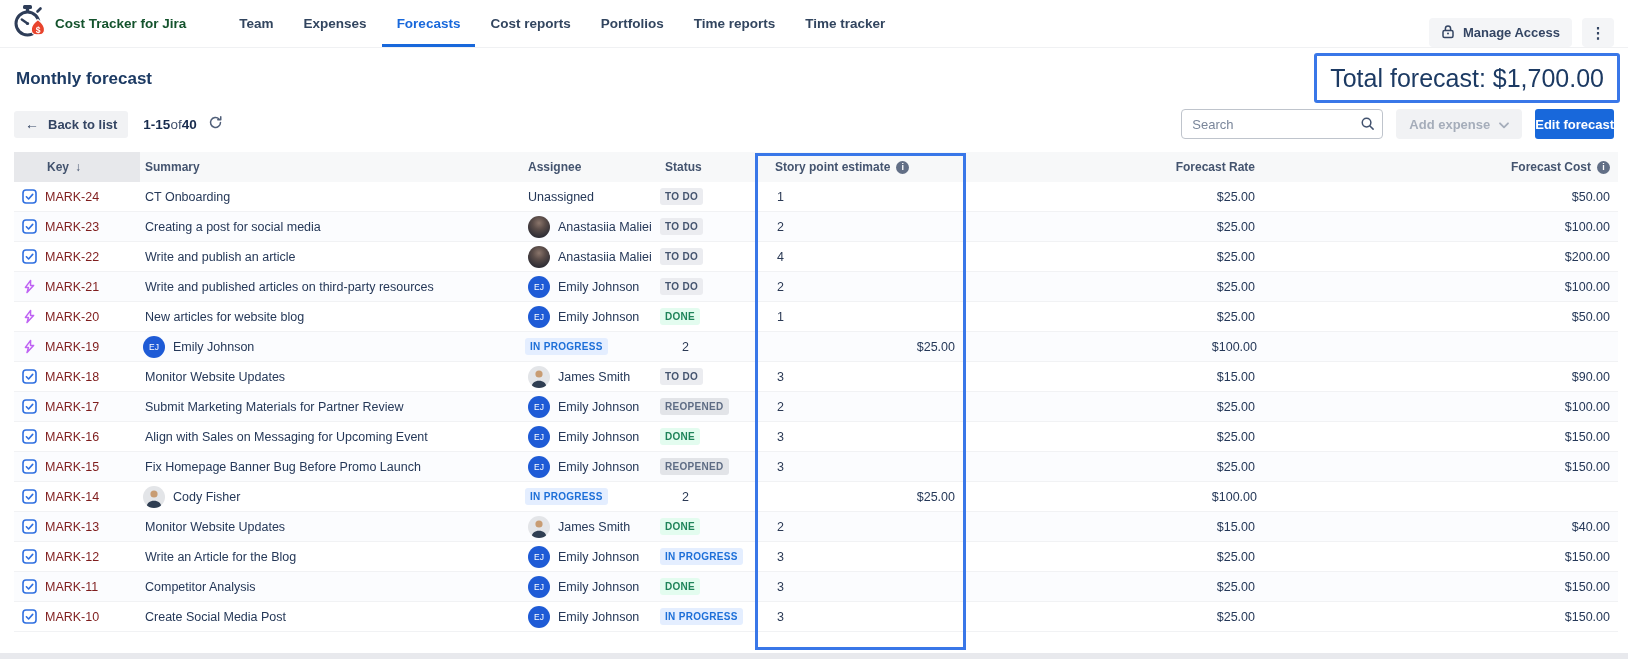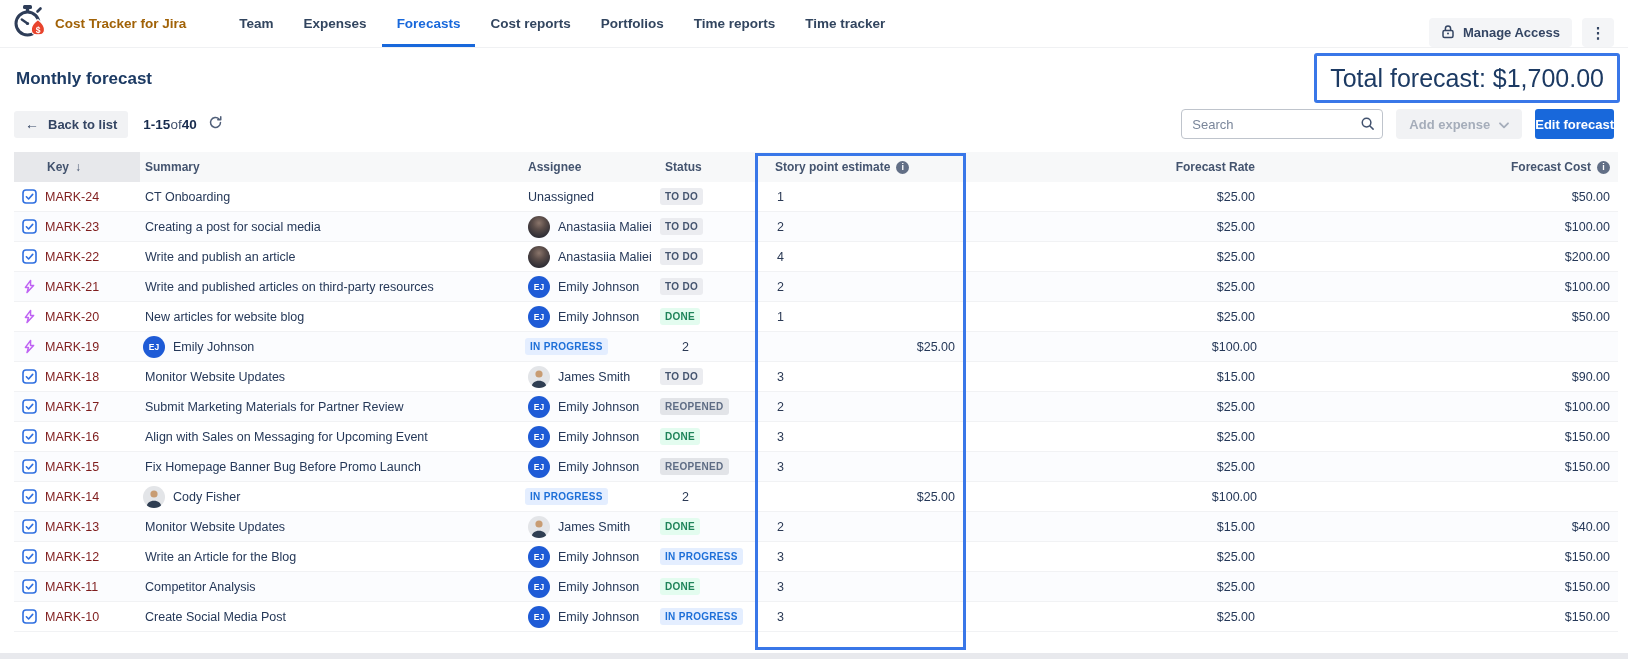--- a/index.html
+++ b/index.html
@@ -12,21 +12,21 @@
     color: #253858;
   }
   
   .topbar {
     position: absolute; top:0; left:0; right:0; height:48px;
     display:flex; align-items:stretch;
     border-bottom:1px solid #f0f1f3;
     background:#fff;
   }
   .brand { display:flex; align-items:center; margin-left:8px; }
-  .app-title { font-size:13.5px; font-weight:bold; color:#a16207; margin-left:7px; }
+  .app-title { font-size:13.5px; font-weight:bold; color:#14532d; margin-left:7px; }
   .nav { display:flex; margin-left:38px; }
   .nav-item {
     display:flex; align-items:center; padding:0 15px;
     font-size:13.5px; font-weight:bold; color:#32455f;
     border-bottom:3px solid transparent; border-top:3px solid transparent;
     cursor:pointer; text-decoration:none;
   }
   .nav-item.active { color:#1868db; border-bottom-color:#1868db; }
   .topbar-right { margin-left:auto; display:flex; align-items:flex-end; gap:10px; margin-right:14px; }
   .btn-subtle {
@@ -101,21 +101,21 @@
   .cell.key { display:flex; align-items:center; gap:8px; padding-left:8px; }
   .type-icon { width:15px; height:15px; display:inline-flex; flex:0 0 auto; }
   .key-link { color:#7f1d1d; text-decoration:none; cursor:pointer; }
   .cell.summary { padding-left:5px; white-space:nowrap; overflow:hidden; }
   .cell.assignee { display:flex; align-items:center; gap:8px; padding-left:3px; white-space:nowrap; }
   .avatar {
     width:22px; height:22px; border-radius:50%; flex:0 0 auto; overflow:hidden;
     display:inline-flex; align-items:center; justify-content:center;
   }
   .avatar.ej { background:#1e5bd6; }
-  .av-initials { color:#fff; font-size:8.5px; font-weight:bold; }
+  .av-initials { color:#fff; font-size:8.5px; font-weight:normal; }
   .avatar.photo-female { background:radial-gradient(circle at 50% 32%, #8a756b 0%, #5b4d49 34%, #2c2c34 78%); }
   .avatar.photo-male { background:#e3e5e8; }
   .badge {
     display:inline-block; font-size:10px; font-weight:bold; letter-spacing:.3px;
     padding:3px 5px; border-radius:3px; white-space:nowrap;
   }
   .cell.points { padding-left:22px; color:#2b3a55; }
   .cell.rate { text-align:right; padding-right:10px; }
   .cell.cost { text-align:right; padding-right:8px; }
   

